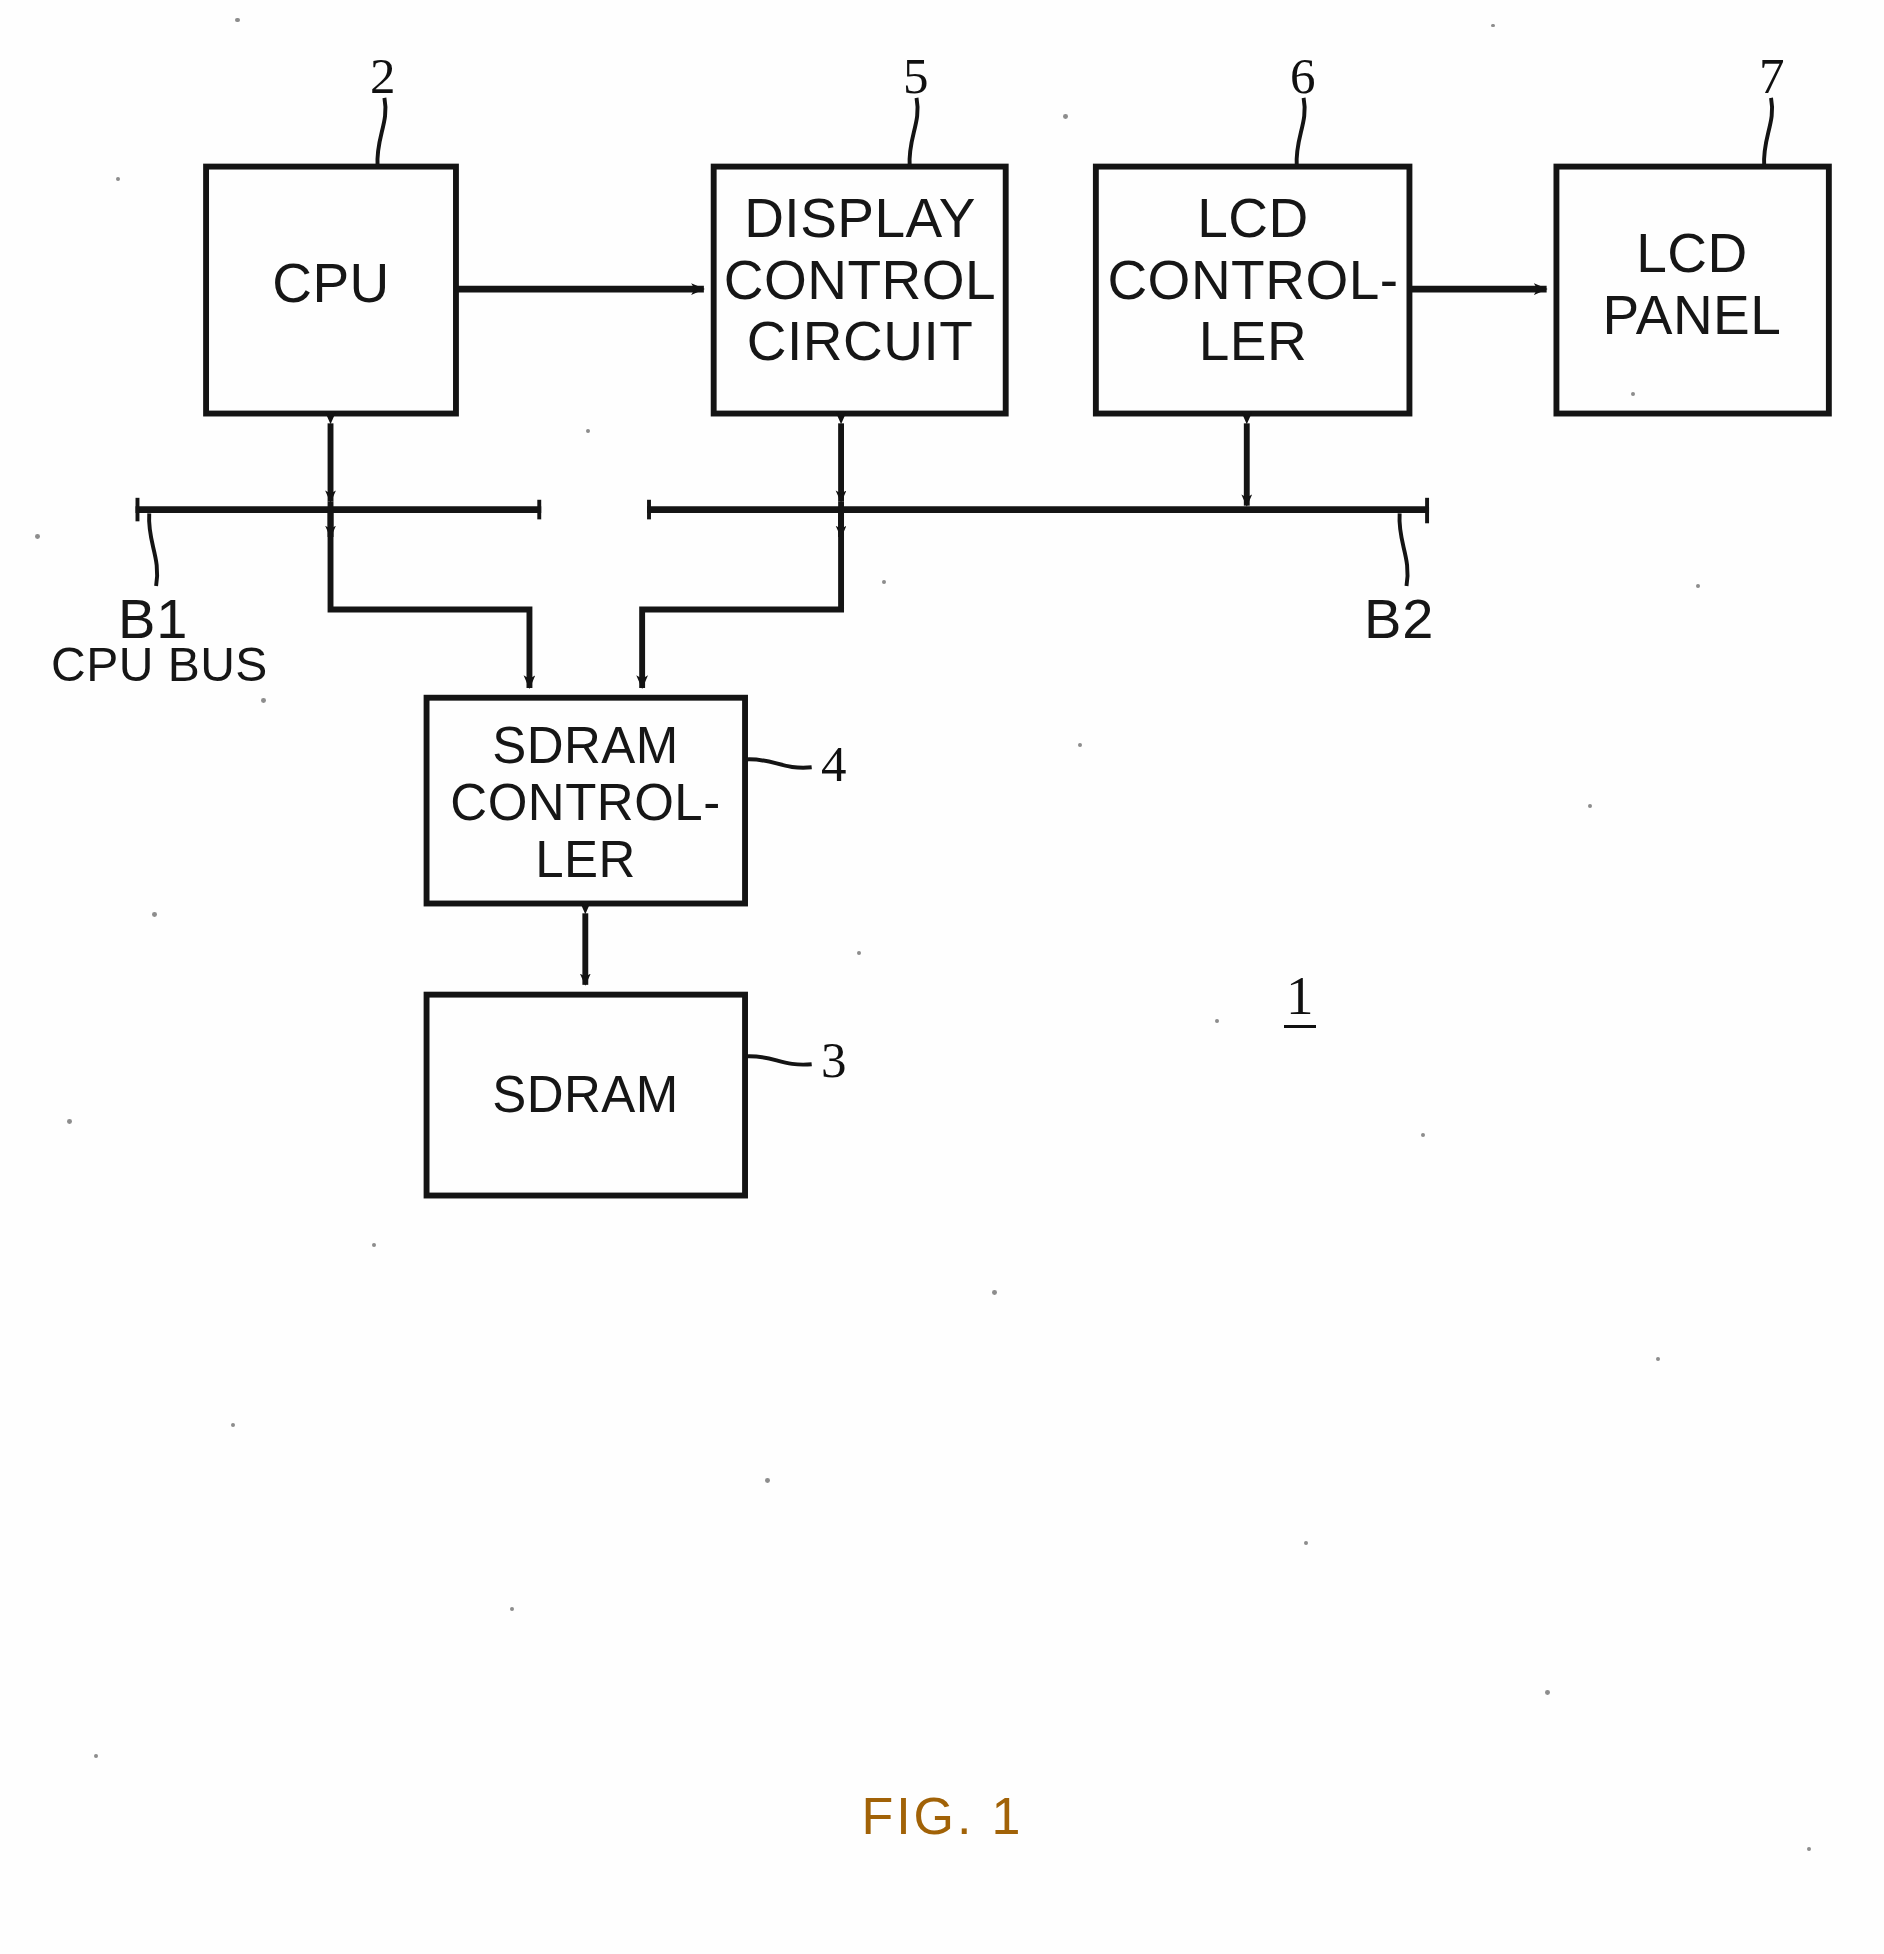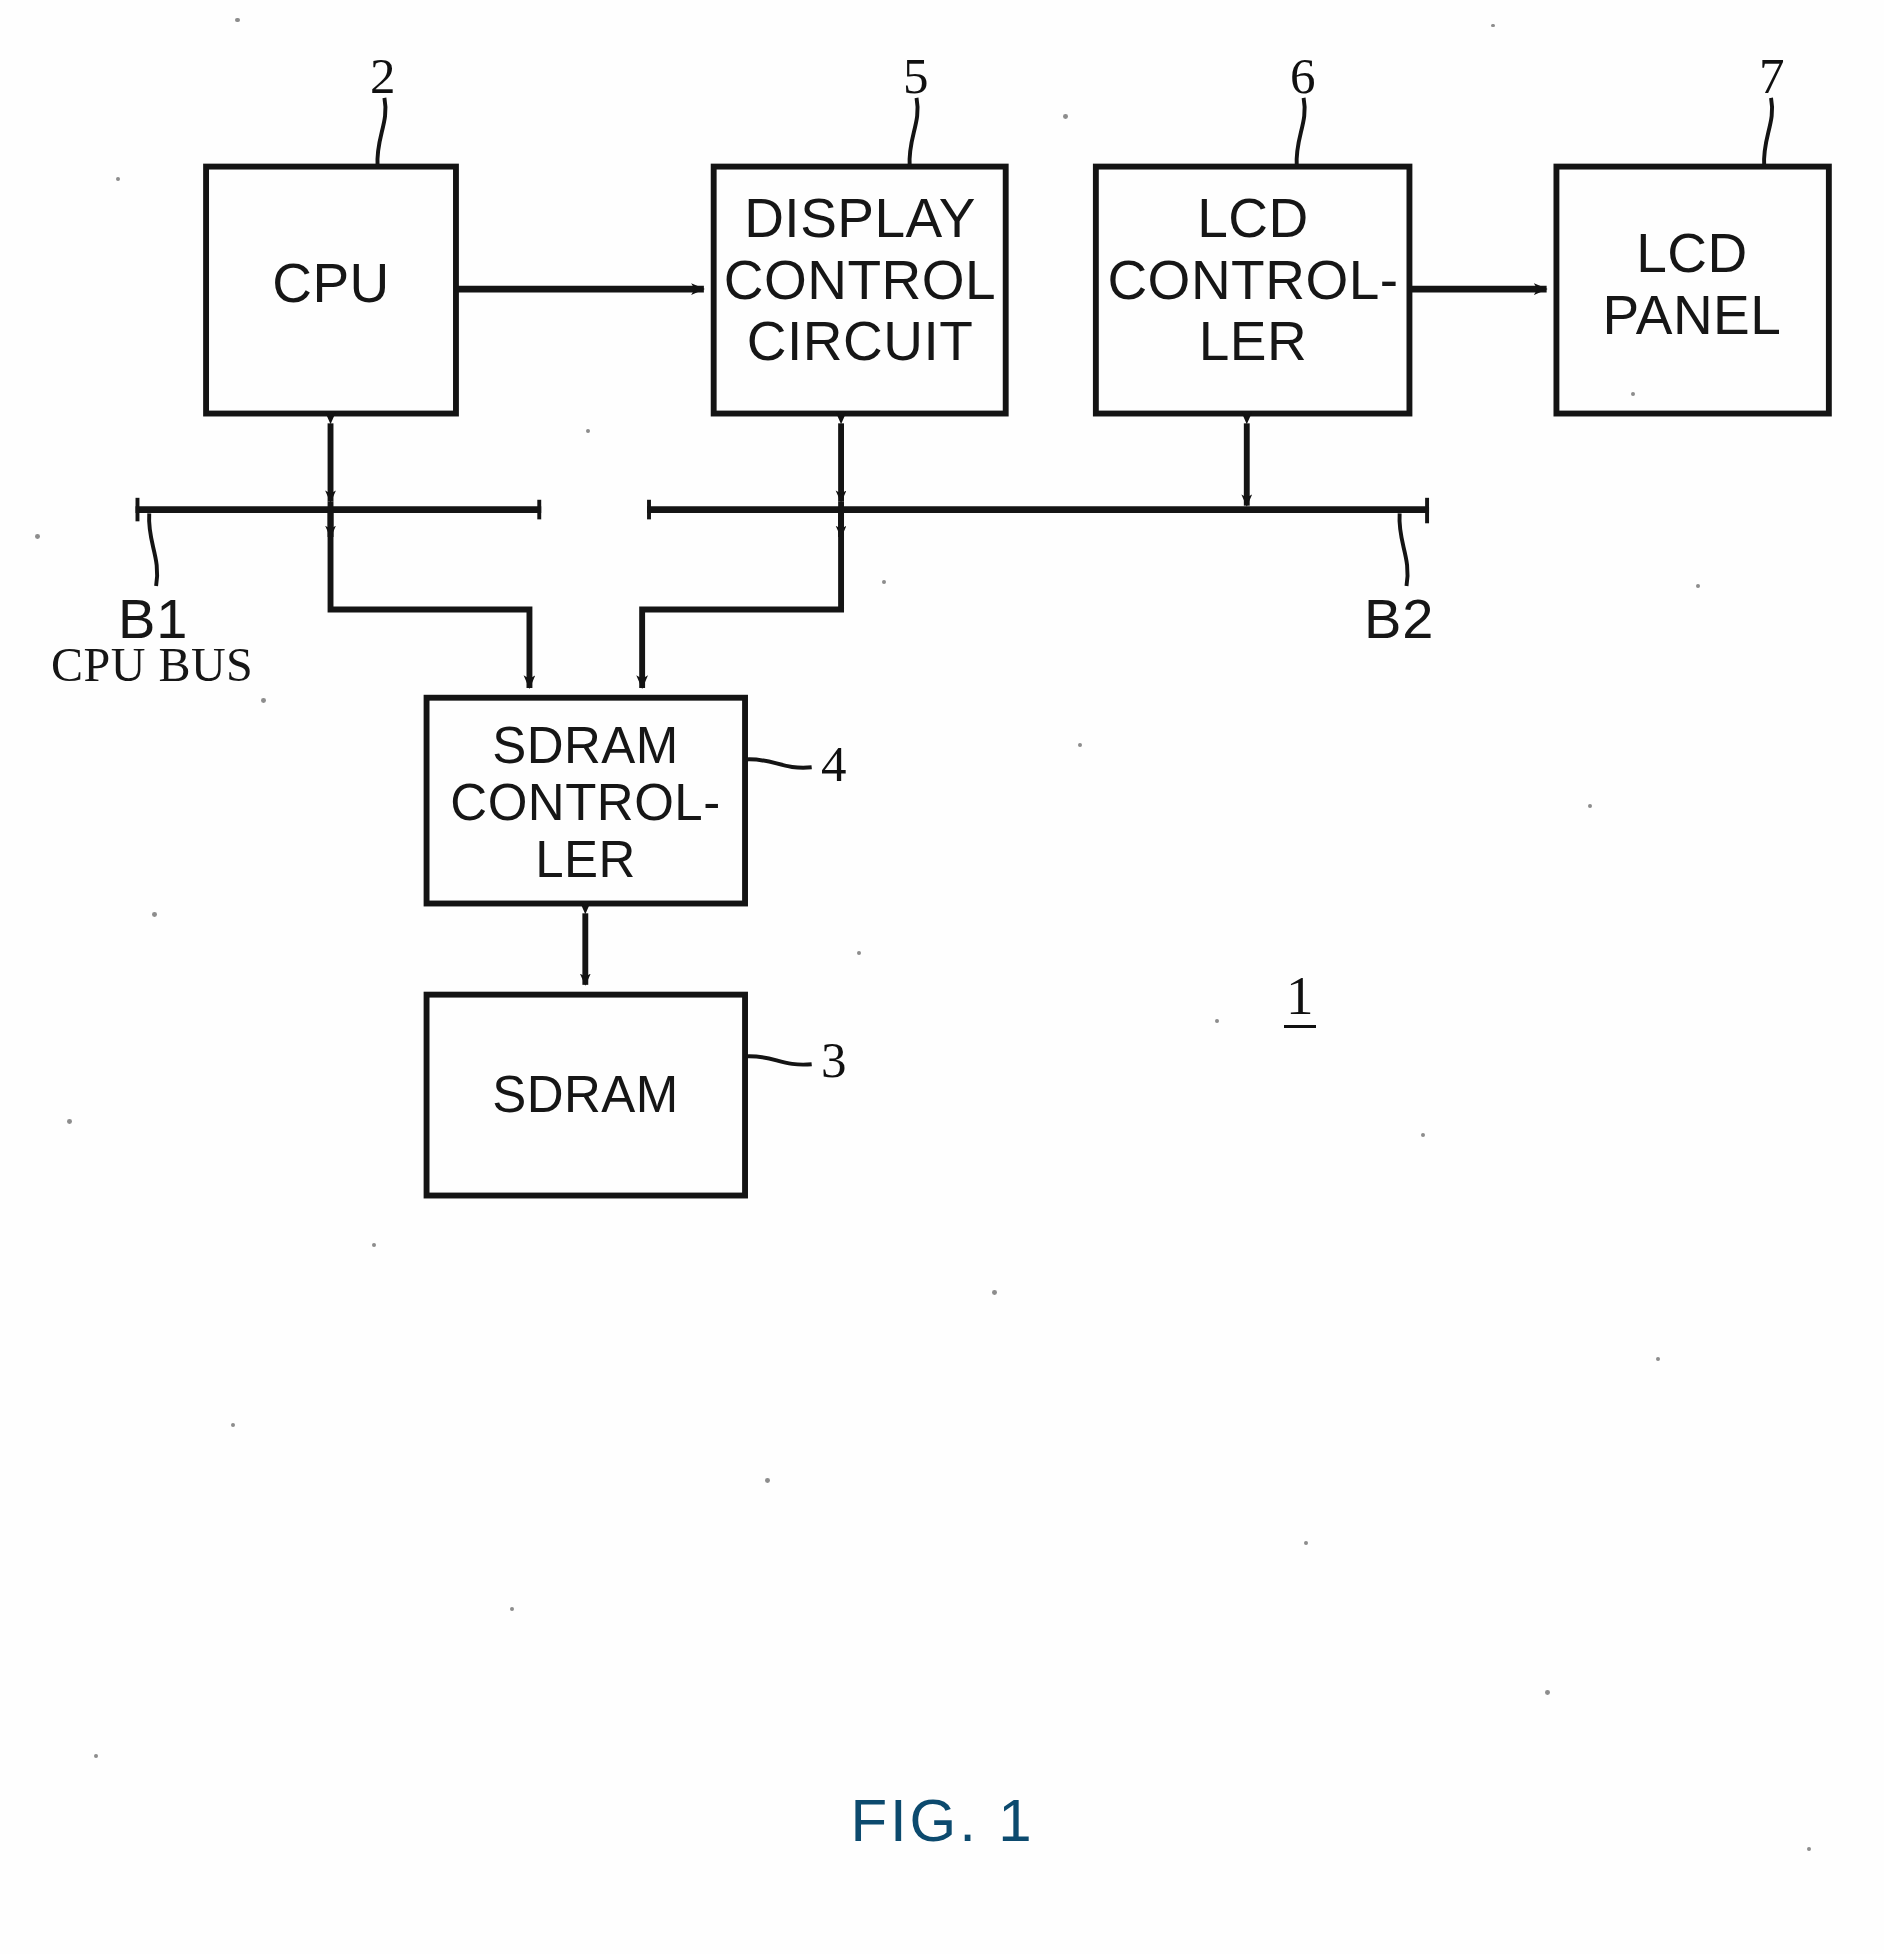--- a/index.html
+++ b/index.html
@@ -55,23 +55,23 @@
     color: #161616;
     letter-spacing: 0.5px;
   }
   #fig-caption {
     position: absolute;
     left: 0;
     top: 1786px;
     width: 1885px;
     text-align: center;
     font-family: "Liberation Sans", sans-serif;
-    font-size: 60px;
+    font-size: 52px;
     letter-spacing: 2.9px;
-    color: #0c4a6e;
+    color: #a16207;
   }
   #sys-ref {
     position: absolute;
     left: 1284px;
     top: 968px;
     font-family: "Liberation Serif", serif;
     font-size: 55px;
     color: #101010;
     border-bottom: 3.9px solid #101010;
     padding: 0 2px 2px 2px;
@@ -173,21 +173,21 @@
 
   <div class="ref-num" style="left:1290px; top:47px;">6</div>
 
   <div class="ref-num" style="left:1759px; top:47px;">7</div>
 
   <div class="ref-num" style="left:821px; top:735px;">4</div>
 
   <div class="ref-num" style="left:821px; top:1031px;">3</div>
 
   <div class="bus-name" style="left:118px; top:586px;">B1</div>
-  <div class="bus-desc" style="left:51px; top:637px;font-family:Liberation Serif, serif;">CPU BUS</div>
+  <div class="bus-desc" style="left:51px; top:637px;">CPU BUS</div>
 
   <div class="bus-name" style="left:1364px; top:586px;">B2</div>
 
   <div id="sys-ref">1</div>
 
   <div id="fig-caption">FIG. 1</div>
 
   <div class="speck" style="left:235px;top:17.6px;width:4.9px;height:4.9px;"></div>
   <div class="speck" style="left:1491px;top:23.5px;width:3.9px;height:3.9px;"></div>
   <div class="speck" style="left:116px;top:177px;width:3.9px;height:3.9px;"></div>

